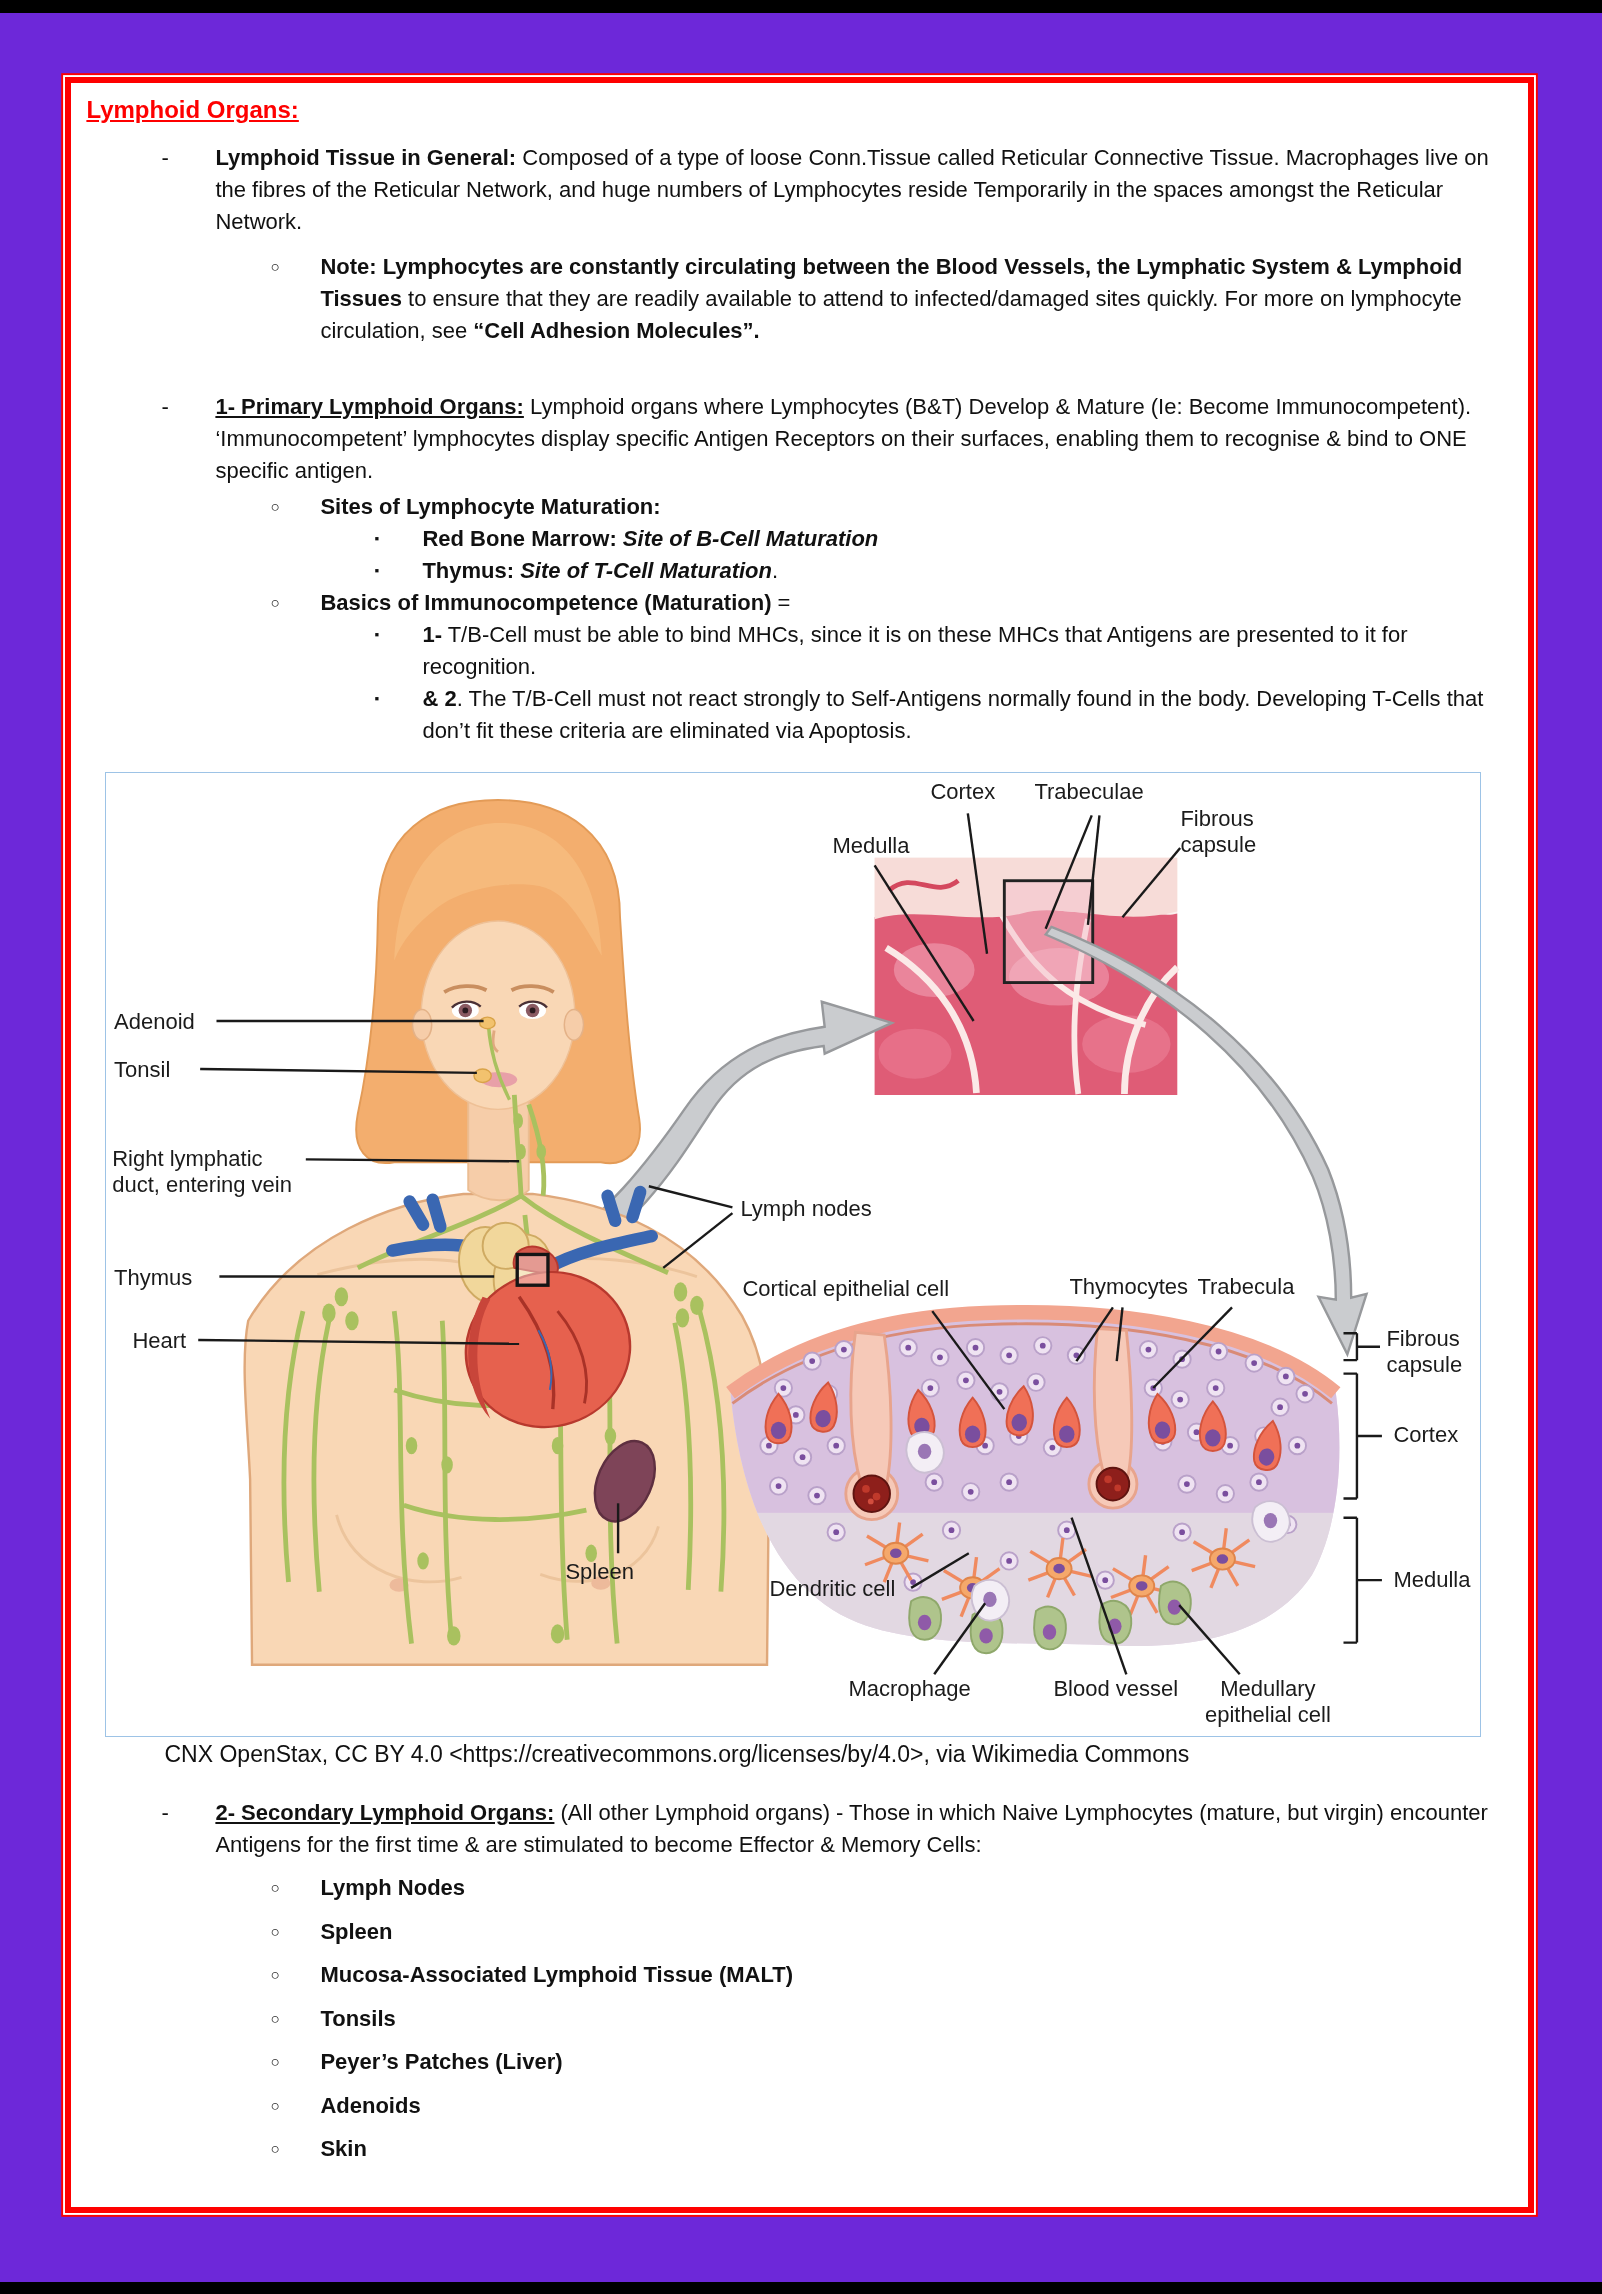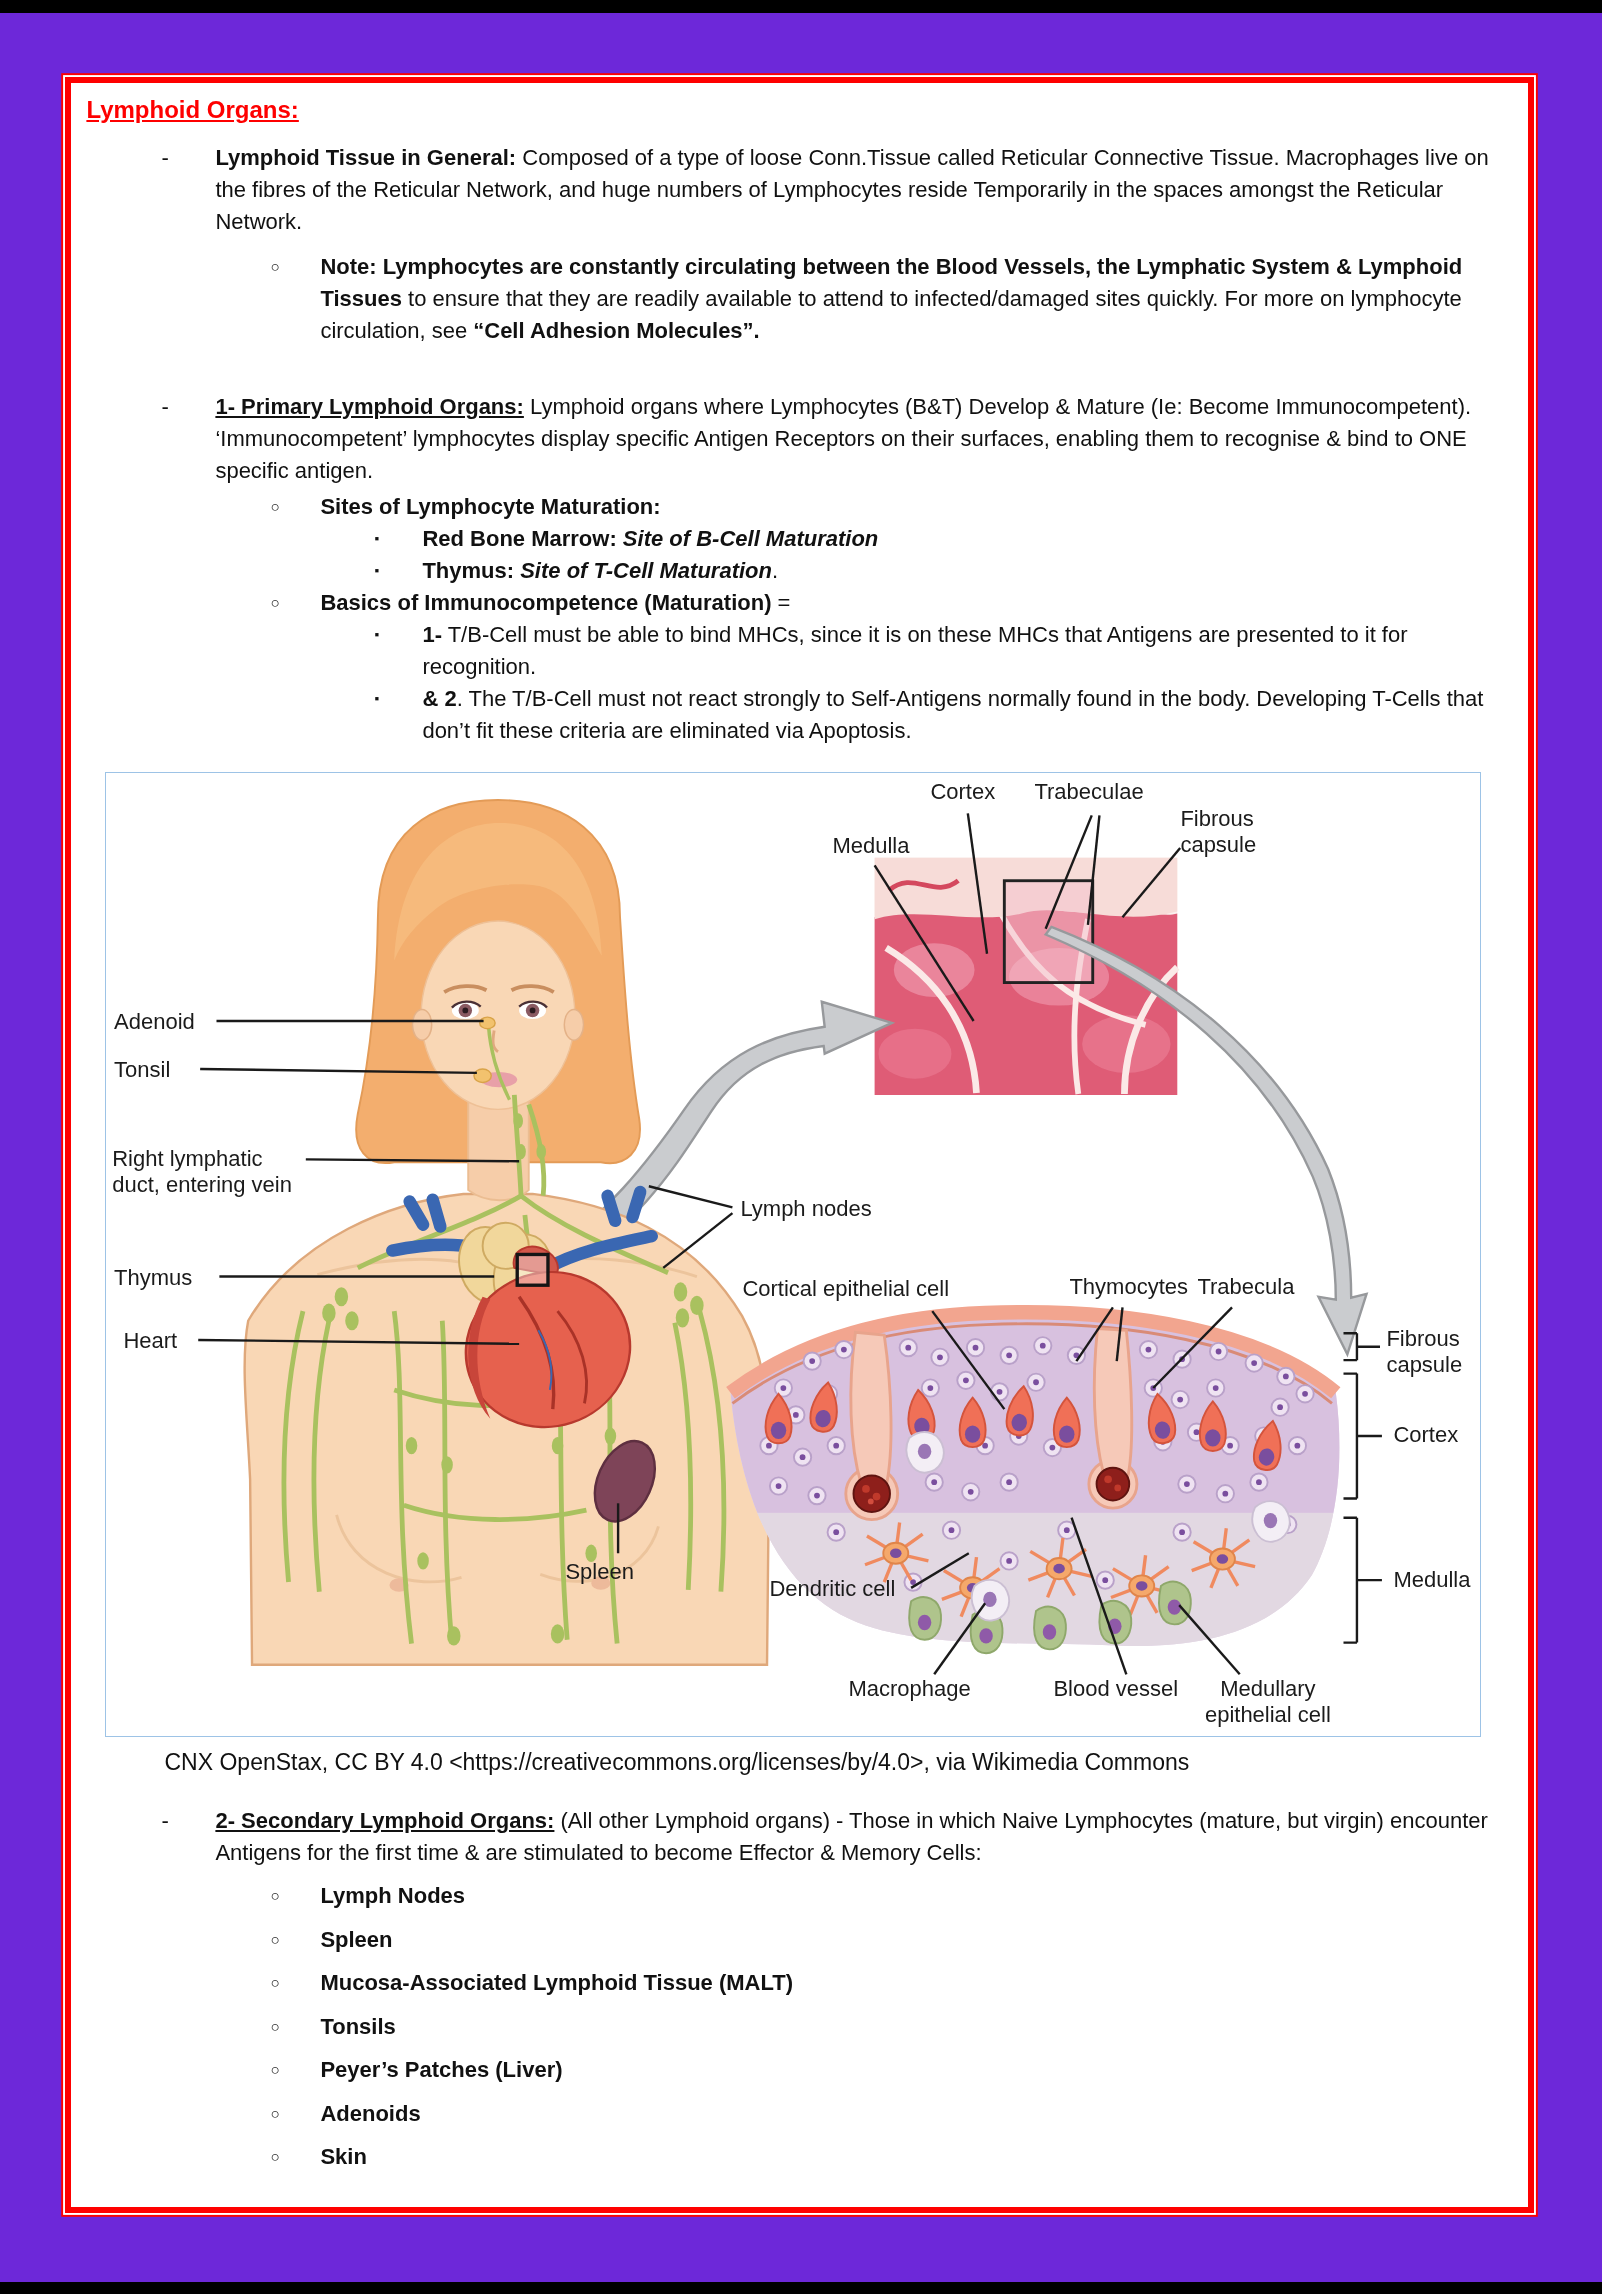--- a/index.html
+++ b/index.html
@@ -24,21 +24,21 @@
   b{font-weight:bold;}
   .bu{font-weight:bold;text-decoration:underline;}
   .bi{font-weight:bold;font-style:italic;}
   .mt-note{margin-top:13.4px;}
   .mt-sec1{margin-top:44px;}
   .mt-sub{margin-top:3.8px;}
   .figure{position:relative;box-sizing:border-box;width:1376px;height:965px;margin:25px 0 0 19px;
           border:1.9px solid #9dc3e6;background:#fff;}
   .figure svg{position:absolute;left:0;top:0;width:1372px;height:961px;}
   .flabel{position:absolute;font-size:22px;line-height:26px;color:#1b1b1b;}
-  .caption{margin:12px 0 0 38px;width:1105px;text-align:center;font-size:23px;color:#111;}
+  .caption{margin:4px 0 0 38px;width:1105px;text-align:center;font-size:23px;color:#111;}
   .mt-sec2{margin-top:29px;}
   .item{margin-top:11.5px;font-weight:bold;}
 </style>
 </head>
 <body>
 
 <div class="screen">
   <div class="edgebar top"></div>
   <div class="edgebar bottom"></div>
 
@@ -405,21 +405,21 @@
 
       <div class="flabel" style="left:726px;top:60px;">Medulla</div>
       <div class="flabel" style="left:824px;top:5.8px;">Cortex</div>
       <div class="flabel" style="left:928px;top:5.8px;">Trabeculae</div>
       <div class="flabel" style="left:1074px;top:33px;width:108px;">Fibrous capsule</div>
 
       <div class="flabel" style="left:7.7px;top:236px;">Adenoid</div>
       <div class="flabel" style="left:7.7px;top:284px;">Tonsil</div>
       <div class="flabel" style="left:5.8px;top:373px;width:202px;">Right lymphatic duct, entering vein</div>
       <div class="flabel" style="left:7.7px;top:492px;">Thymus</div>
-      <div class="flabel" style="left:17px;top:555px;">Heart</div>
+      <div class="flabel" style="left:26px;top:555px;">Heart</div>
       <div class="flabel" style="left:634px;top:423px;">Lymph nodes</div>
       <div class="flabel" style="left:459px;top:786px;">Spleen</div>
 
       <div class="flabel" style="left:636px;top:503px;">Cortical epithelial cell</div>
       <div class="flabel" style="left:963px;top:501px;">Thymocytes</div>
       <div class="flabel" style="left:1091px;top:501px;">Trabecula</div>
       <div class="flabel" style="left:1280px;top:553px;width:96px;">Fibrous capsule</div>
       <div class="flabel" style="left:1287px;top:649px;">Cortex</div>
       <div class="flabel" style="left:1287px;top:794px;">Medulla</div>
       <div class="flabel" style="left:663px;top:803px;">Dendritic cell</div>

